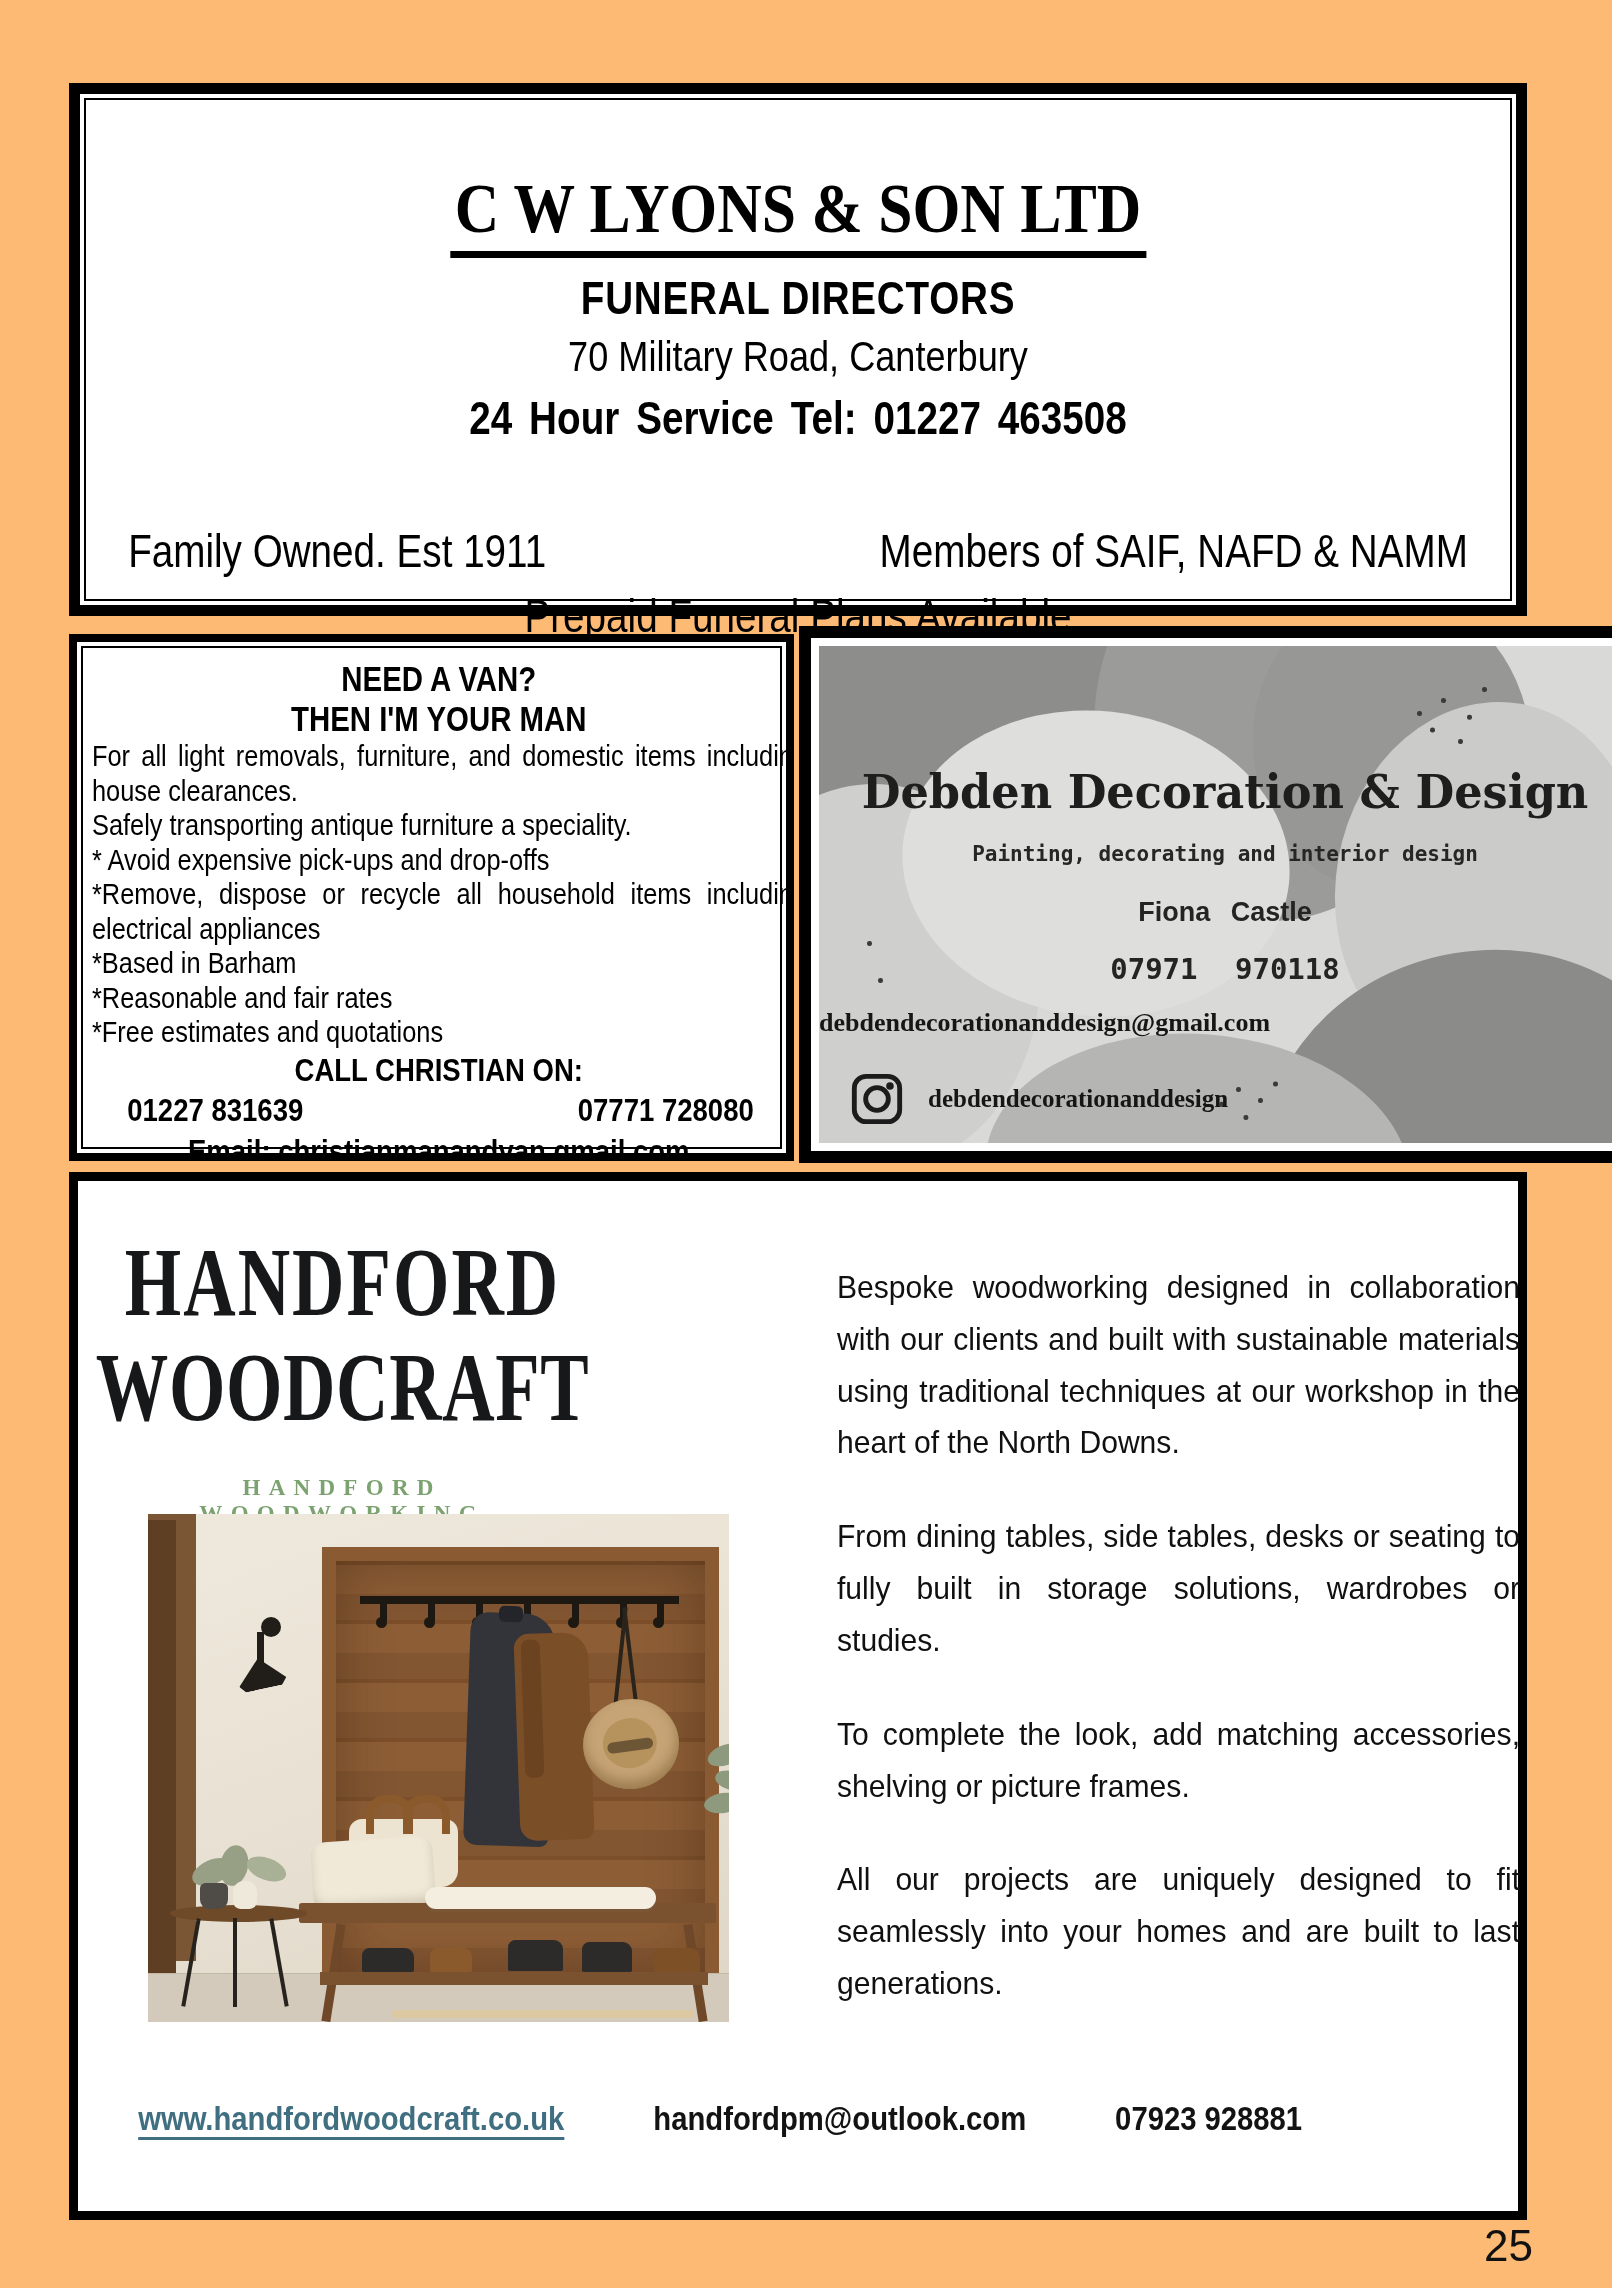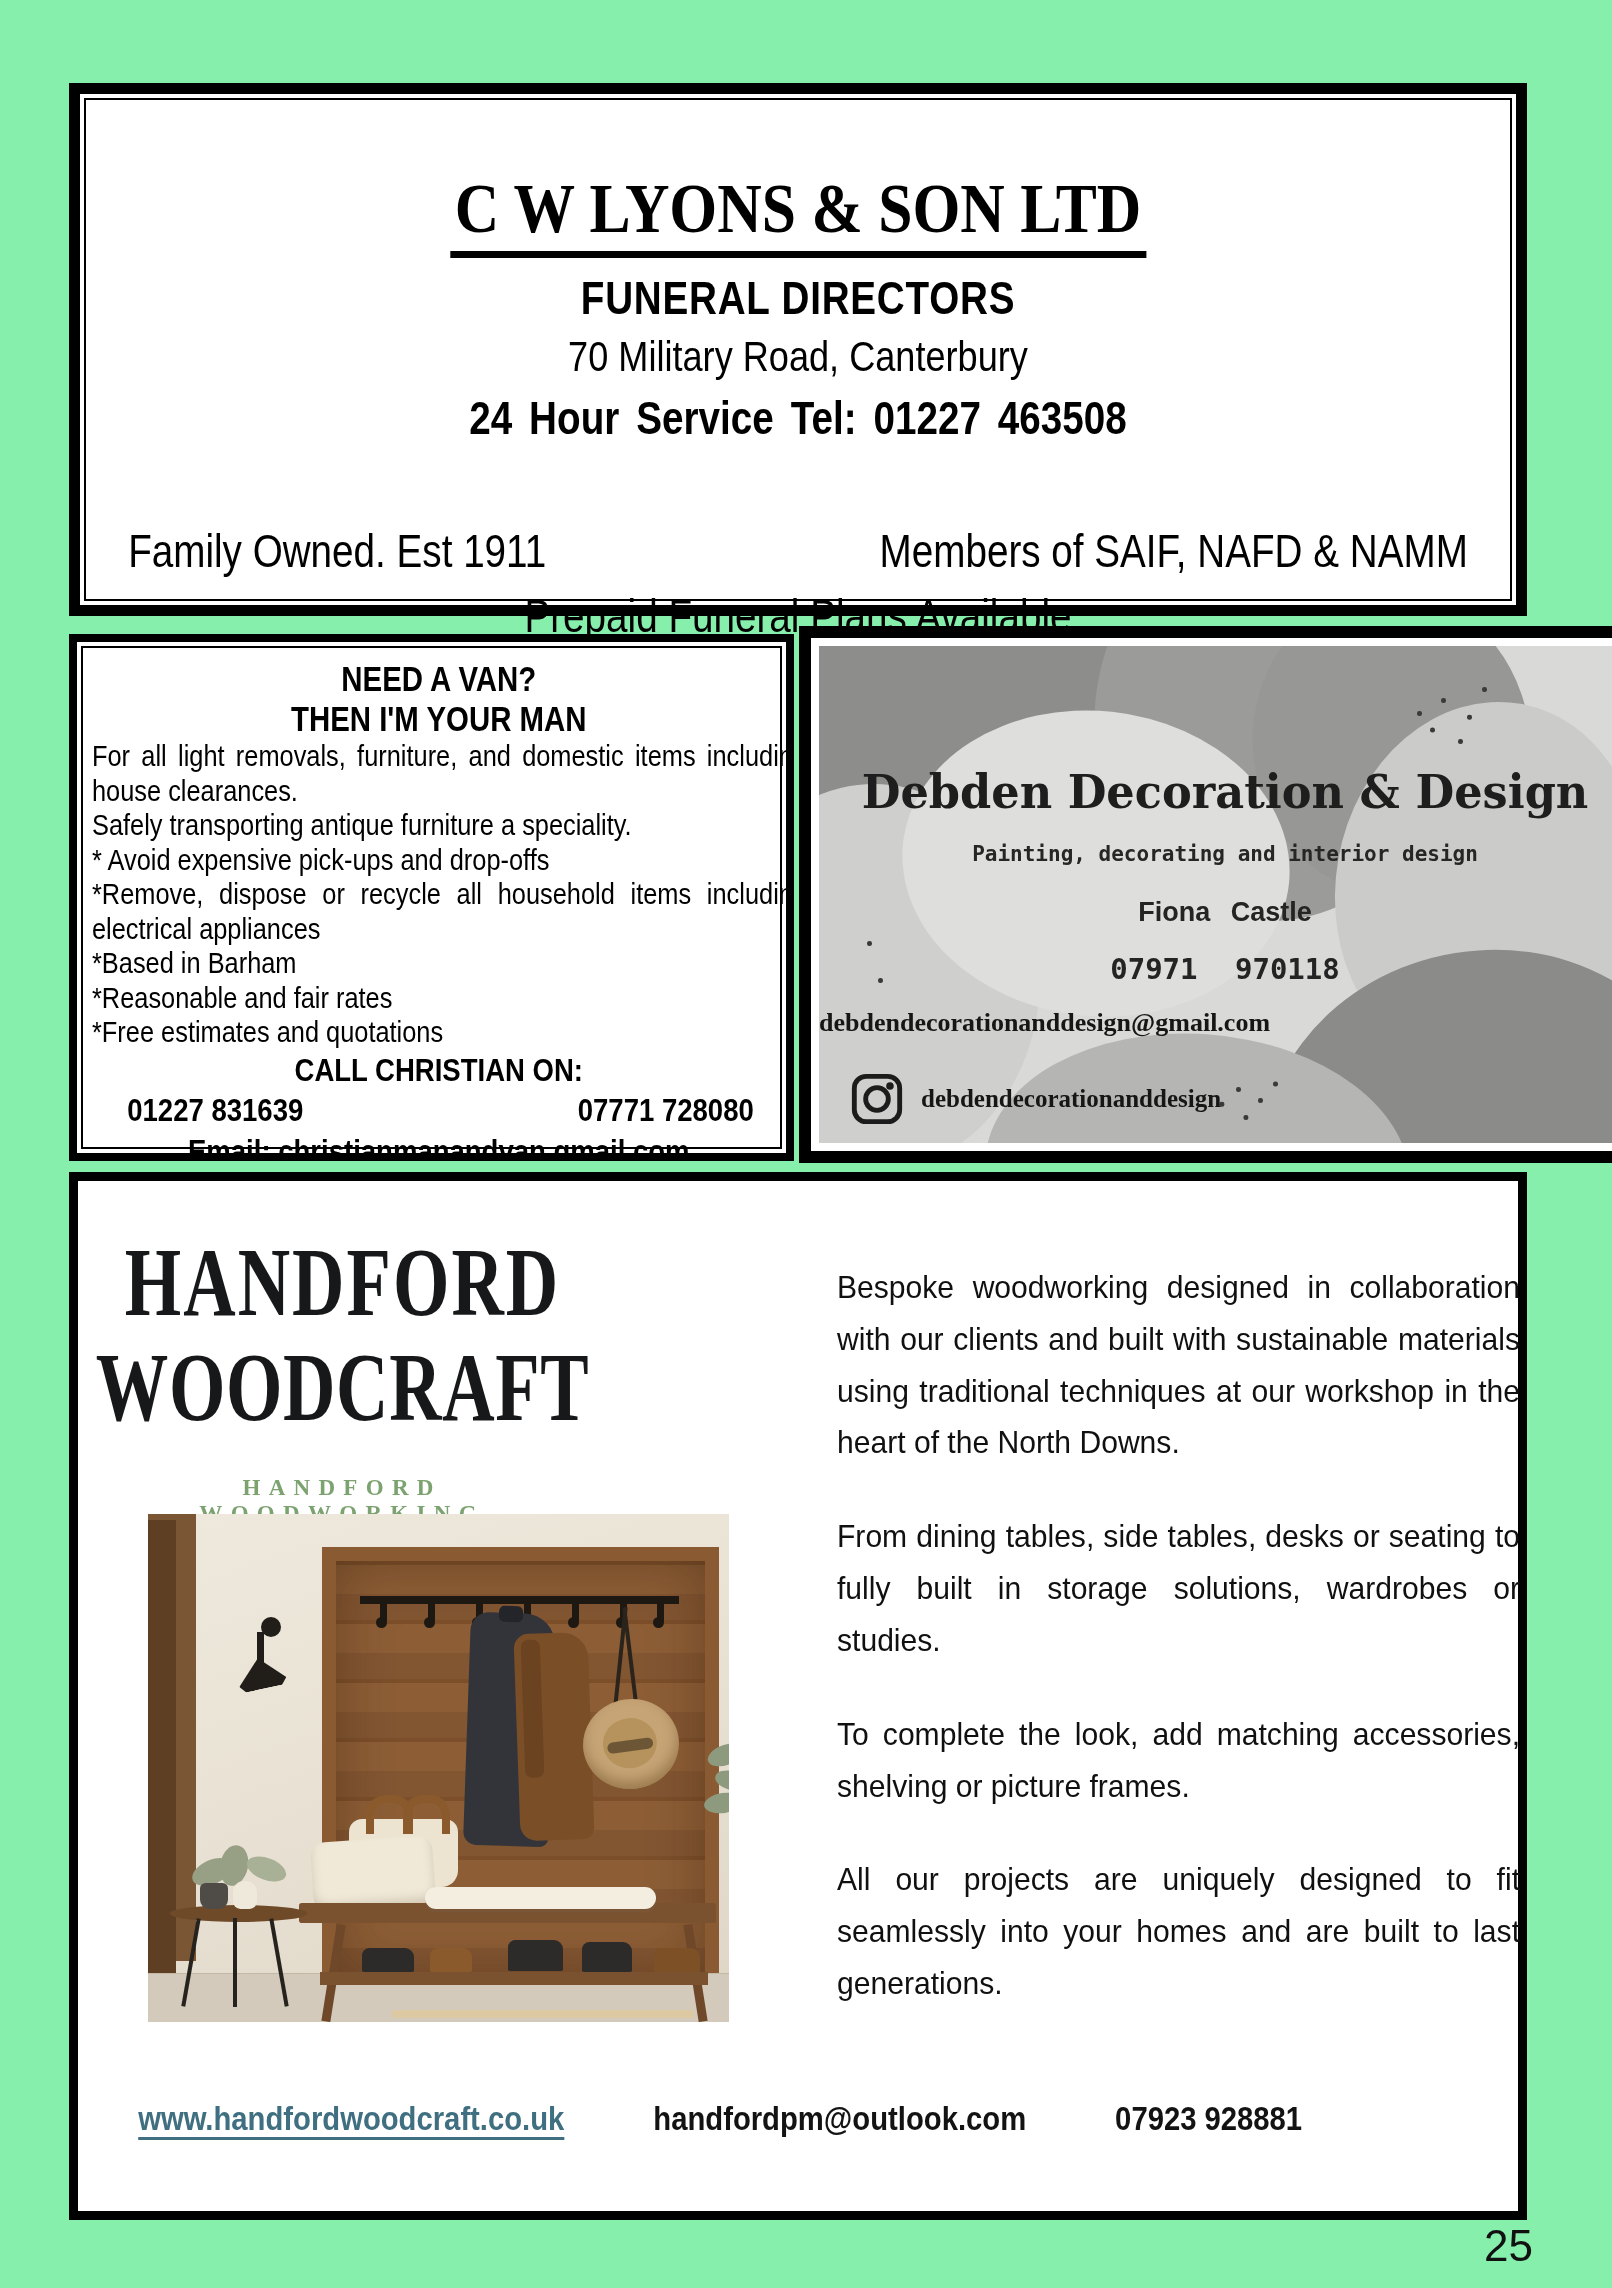--- a/index.html
+++ b/index.html
@@ -1,16 +1,16 @@
 <!DOCTYPE html>
 <html style="font-size:14.8px"><head>
 <meta charset="utf-8">
 <style>
   html,body{margin:0;padding:0;background:#ffffff;}
-  .page{position:relative;width:1612px;height:2289px;background:#86efac;overflow:hidden;
+  .page{position:relative;width:1612px;height:2289px;background:#fdba74;overflow:hidden;
         font-family:"Liberation Sans", sans-serif;color:#000;}
 
   
   .cx{display:block;transform-origin:0 0;transform:scaleX(var(--sx,1));width:calc(100% / var(--sx,1));}
 
   .adbox{position:absolute;background:#fff;box-sizing:border-box;padding-left:35px;}
   .frame-double::before{content:"";position:absolute;inset:3.7px;border:2.8px solid #000;pointer-events:none;}
 
   
   .funeral{left:69px;top:83px;width:1458px;height:533px;border:11px solid #000;
@@ -60,21 +60,21 @@
   .debden-title{position:absolute;left:0;top:118px;text-align:center;--sx:.95;
       font-family:"DejaVu Serif", serif;font-weight:700;font-size:47px;color:#1e1e1e;}
   .debden-tag{position:absolute;left:0;top:196px;text-align:center;
       font-family:"DejaVu Sans Mono", monospace;font-weight:700;font-size:21px;color:#262626;width:100%;}
   .debden-name{position:absolute;left:0;top:251px;text-align:center;
       font-family:Liberation Sans, sans-serif;font-weight:700;font-size:27px;color:#242424;width:100%;word-spacing:13px;}
   .debden-phone{position:absolute;left:0;top:306px;text-align:center;
       font-family:"DejaVu Sans Mono", monospace;font-weight:700;font-size:29px;color:#242424;width:100%;word-spacing:20px;}
   .debden-email{position:absolute;left:0;top:362px;text-align:left;
       font-family:"Liberation Serif", serif;font-weight:700;font-size:26px;color:#161616;width:100%;}
-  .debden-insta{position:absolute;left:31px;top:426px;display:flex;align-items:center;gap:17px;
+  .debden-insta{position:absolute;left:31px;top:426px;display:flex;align-items:center;gap:24px;
       font-family:"Liberation Serif", serif;font-weight:700;font-size:25px;color:#161616;}
 
   
   .handford{left:69px;top:1172px;width:1458px;height:1048px;border:9.2px solid #000;}
   .hf-logo{position:absolute;left:16.6px;top:52px;width:495px;text-align:center;}
   .hf-l1{--sx:.74;font-family:"Liberation Serif", serif;font-weight:700;font-size:98px;line-height:1;letter-spacing:2.8px;color:#17181a;}
   .hf-l2{--sx:.74;font-family:"Liberation Serif", serif;font-weight:700;font-size:98px;line-height:1;letter-spacing:0.9px;margin-top:7.4px;color:#17181a;}
   .hf-tag{--sx:1;font-family:"Liberation Serif", serif;font-weight:600;font-size:23px;letter-spacing:8.3px;margin-top:39px;}
   .hf-text{position:absolute;left:759px;top:81px;width:683px;}
   .hf-text p{--sx:.94;margin:0 0 42px;font-size:32px;line-height:1.62;text-align:justify;color:#101010;}

